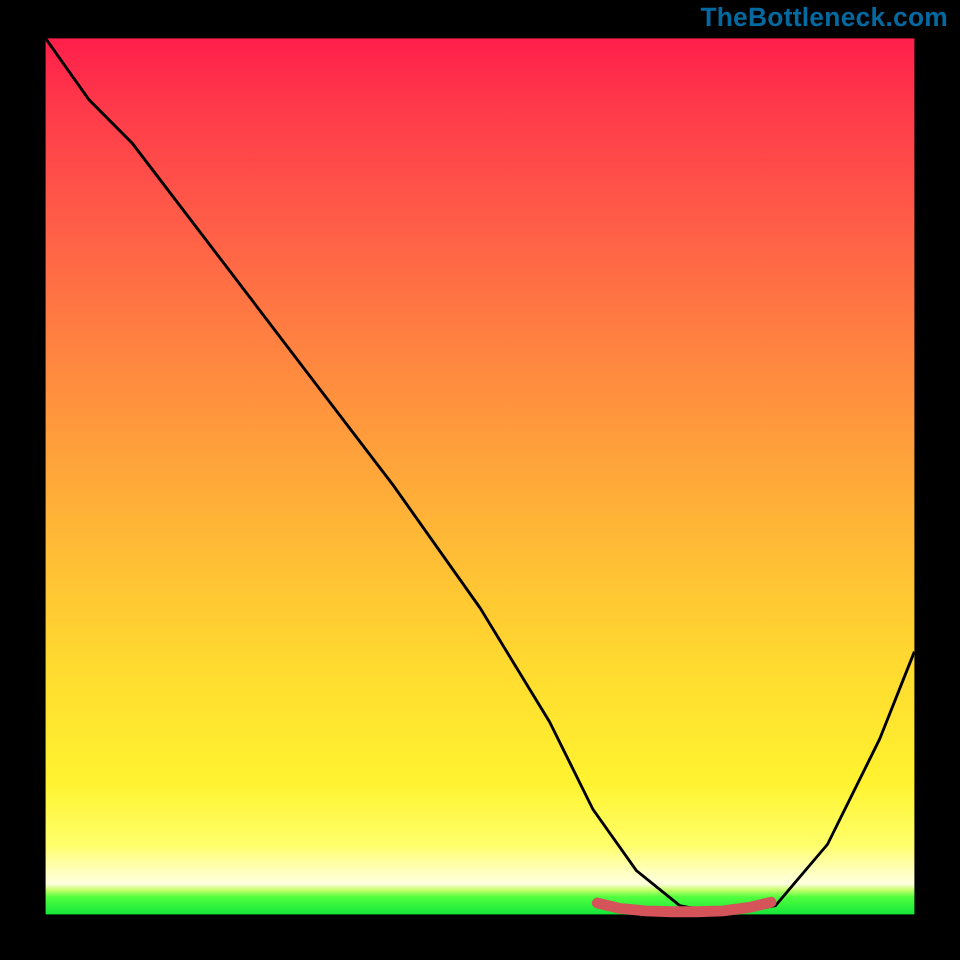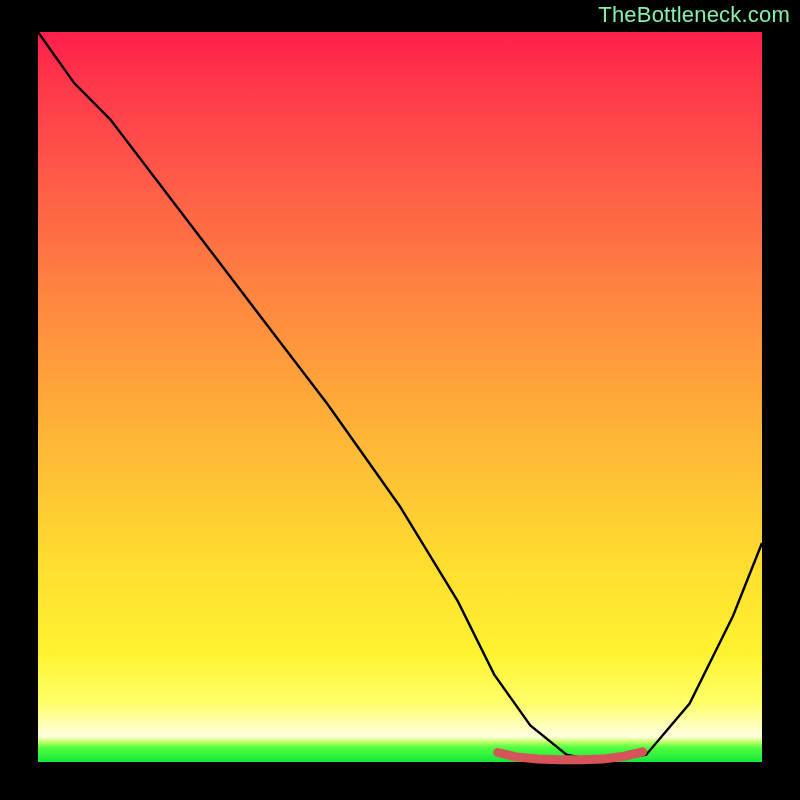--- a/index.html
+++ b/index.html
@@ -14,23 +14,23 @@
   .frame {
     position: relative;
     width: 800px;
     height: 800px;
     background: #000;
   }
   .watermark {
     position: absolute;
     top: 2px;
     right: 10px;
-    color: #86efac;
+    color: #0369a1;
     font-size: 22px;
-    font-weight: 400;
+    font-weight: 700;
     letter-spacing: 0.2px;
     user-select: none;
   }
   .plot-area {
     position: absolute;
     left: 38px;
     top: 32px;
     width: 724px;
     height: 730px;
     

